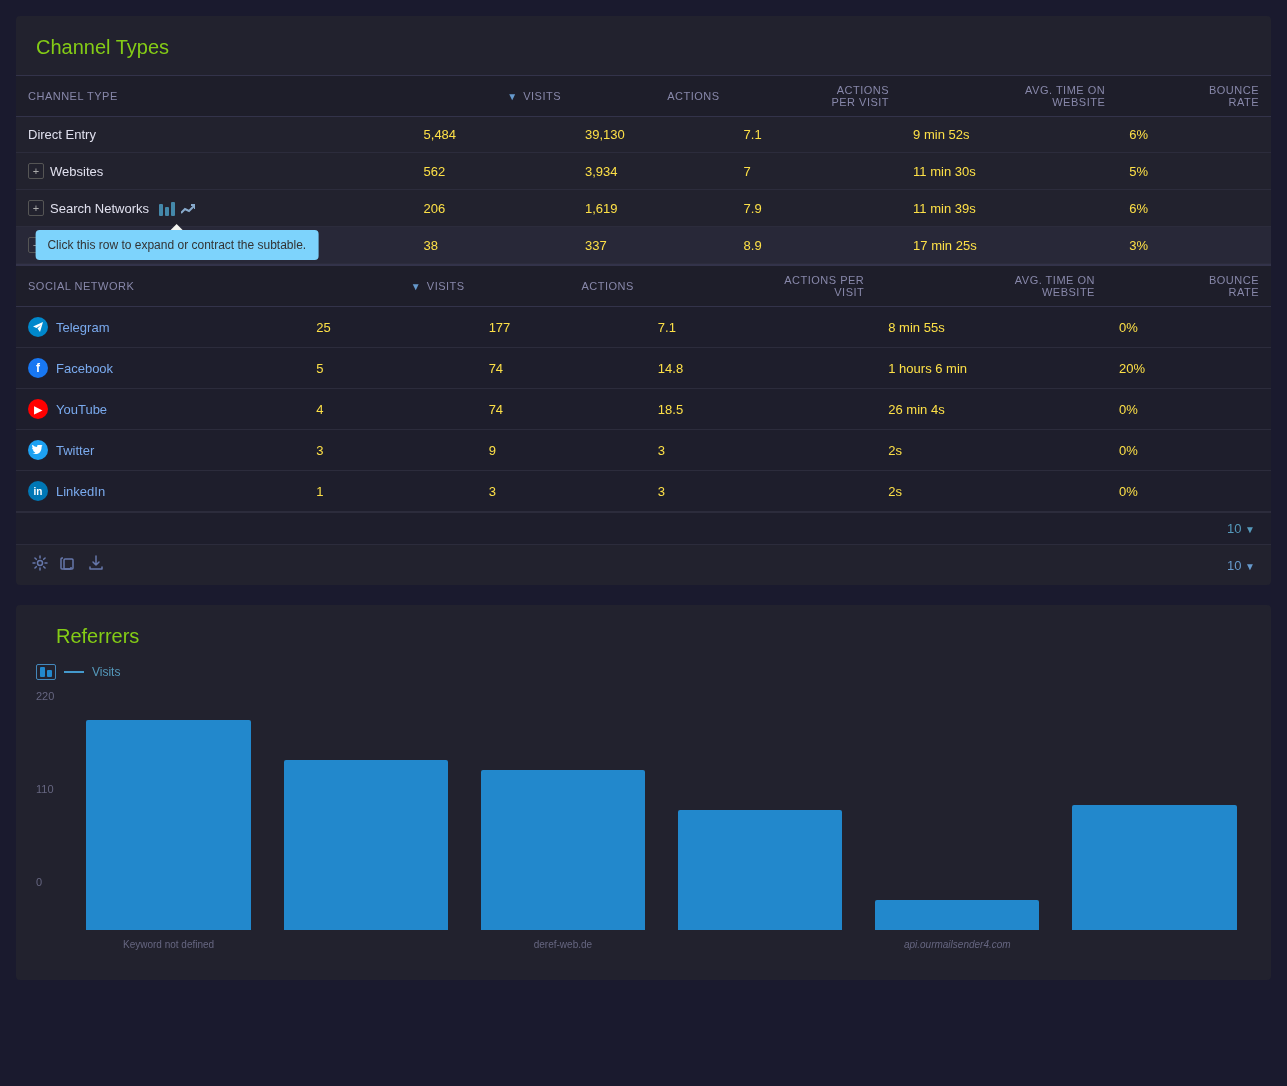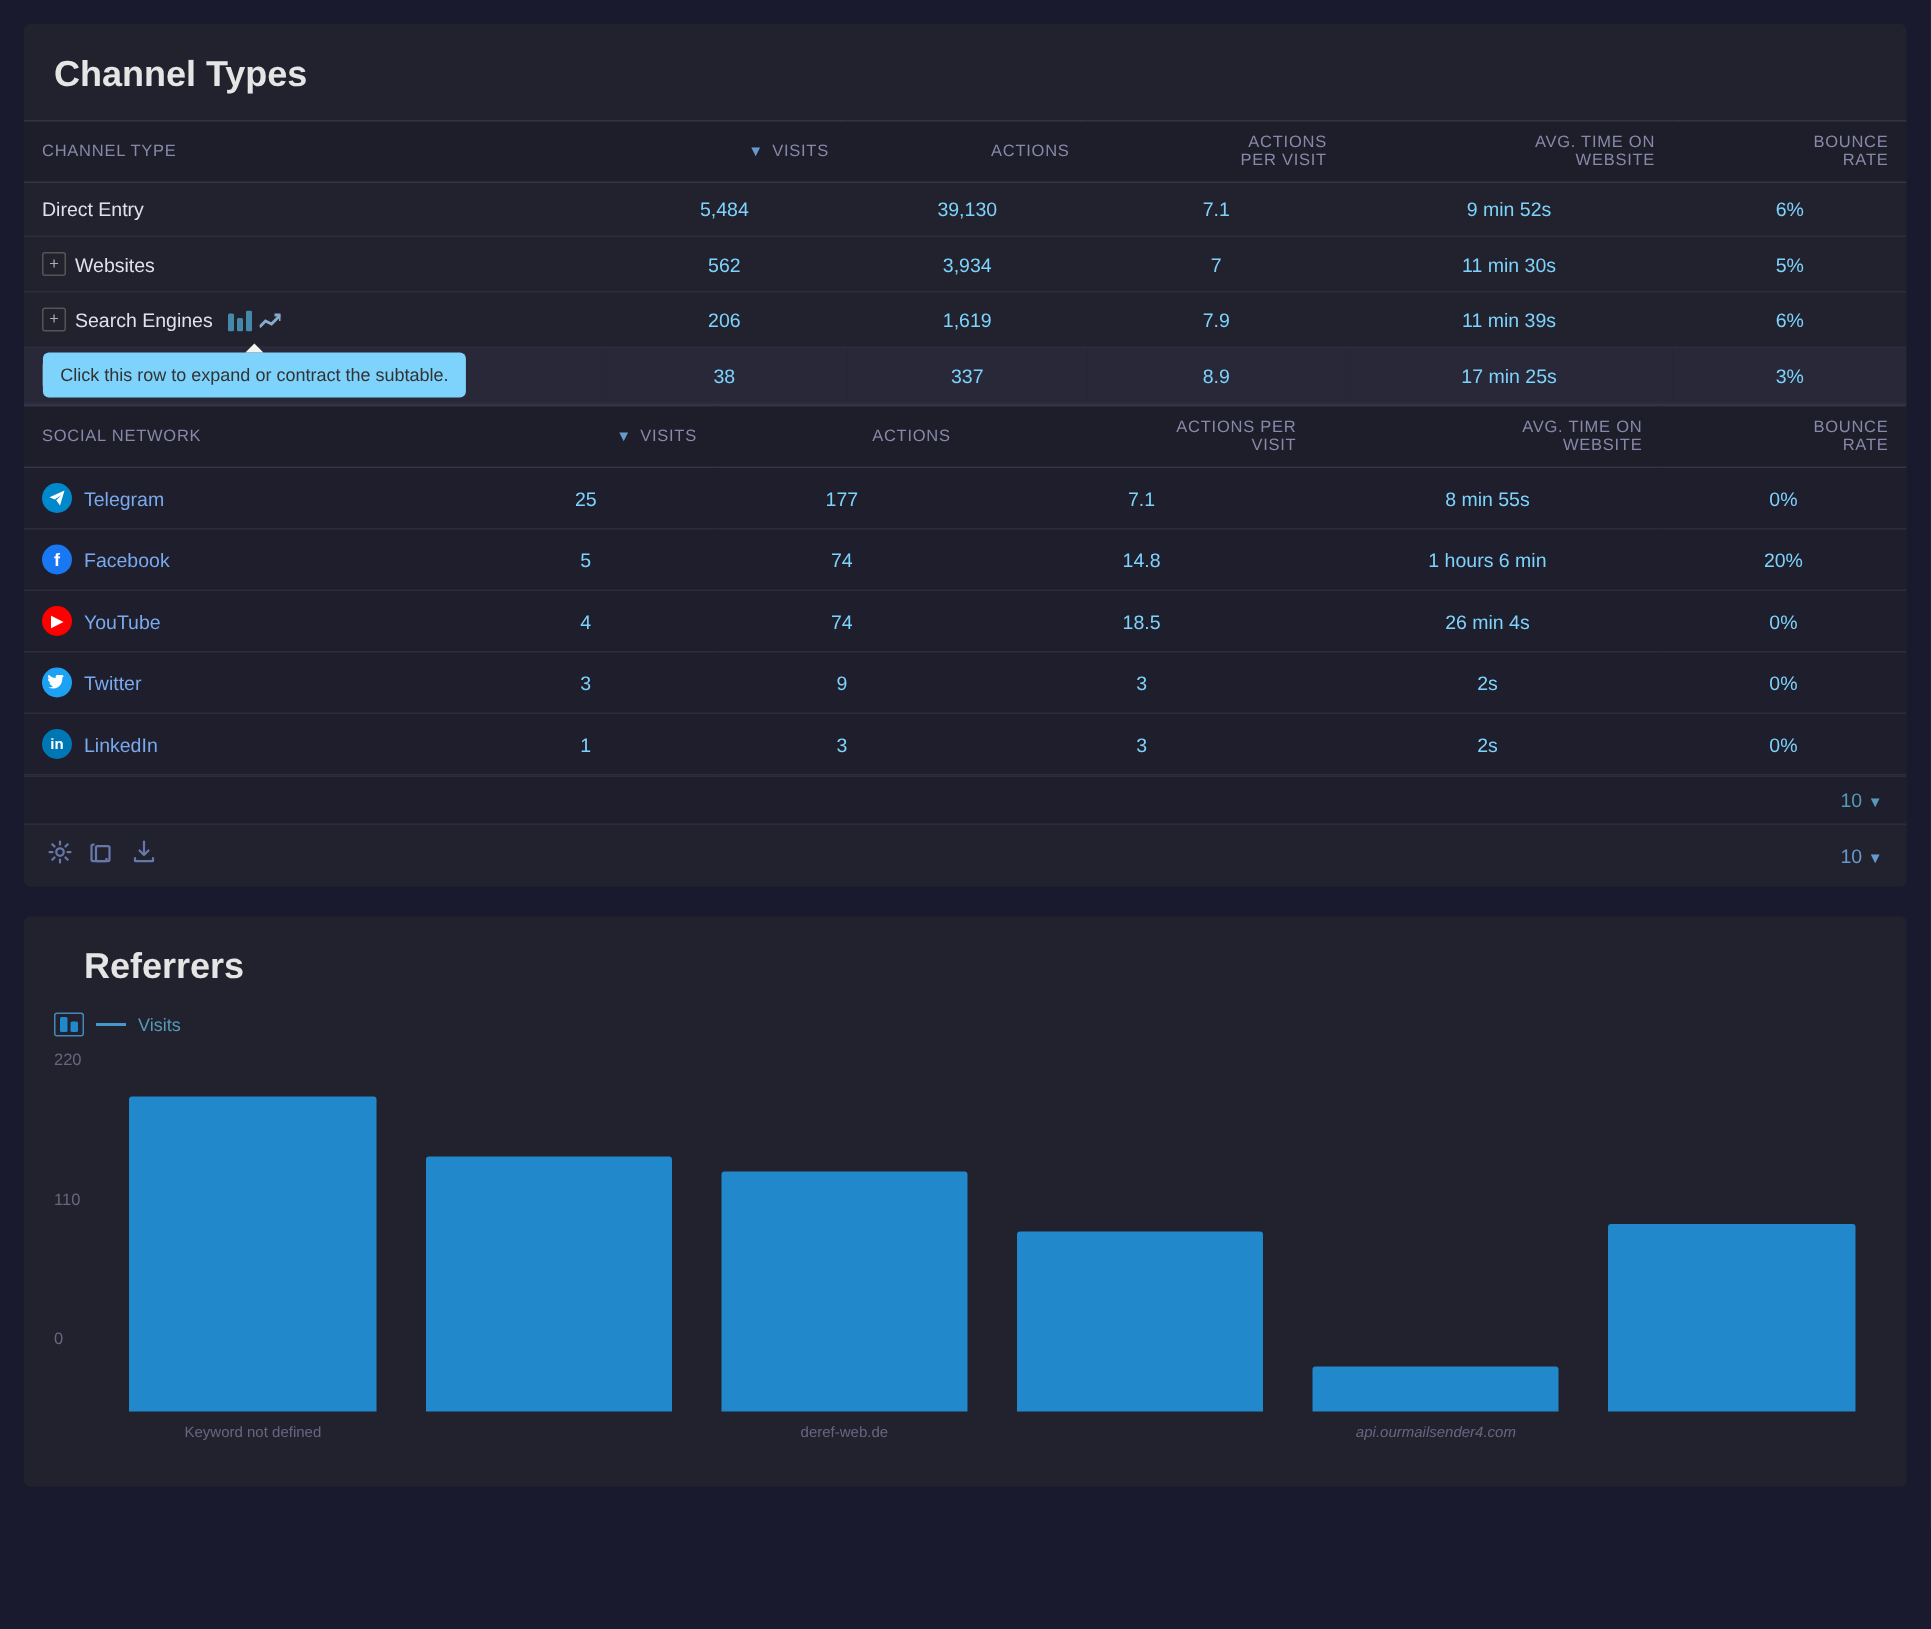--- a/index.html
+++ b/index.html
@@ -14,23 +14,23 @@
 
     .panel {
       background: #22222e;
       border-radius: 4px;
       margin-bottom: 20px;
       padding: 20px 0 0 0;
       overflow: hidden;
     }
 
     .panel-title {
-      color: #e5e5e5;
-      font-size: 24px;
-      font-weight: bold;
+      color: #84cc16;
+      font-size: 20px;
+      font-weight: normal;
       padding: 0 20px 16px 20px;
     }
 
     
     .data-table {
       width: 100%;
       border-collapse: collapse;
     }
 
     .data-table thead tr {
@@ -51,22 +51,22 @@
     .data-table thead th.left {
       text-align: left;
     }
 
     .data-table tbody tr {
       border-bottom: 1px solid #2c2c3c;
     }
 
     .data-table tbody td {
       padding: 10px 12px;
-      text-align: center;
-      color: #7dd3fc;
+      text-align: left;
+      color: #fde047;
     }
     .data-table tbody td.left {
       text-align: left;
       color: #d0d0e0;
     }
 
     .channel-label {
       display: flex;
       align-items: center;
       gap: 6px;
@@ -317,21 +317,21 @@
         <td>3,934</td>
         <td>7</td>
         <td>11 min 30s</td>
         <td>5%</td>
       </tr>
 
       <tr>
         <td class="left">
           <div class="channel-label" style="position:relative;">
             <span class="expand-icon">+</span>
-            <span>Search Engines</span>
+            <span>Search Networks</span>
             <span class="tooltip-wrapper" style="margin-left:4px;">
               
               <svg width="16" height="14" viewBox="0 0 16 14" style="vertical-align:middle;color:#7799bb;">
                 <rect x="0" y="2" width="4" height="12" fill="#4488aa" rx="1"></rect>
                 <rect x="6" y="5" width="4" height="9" fill="#4488aa" rx="1"></rect>
                 <rect x="12" y="0" width="4" height="14" fill="#4488aa" rx="1"></rect>
               </svg>
               <svg width="14" height="12" viewBox="0 0 14 12" style="vertical-align:middle;margin-left:2px;color:#88aacc;">
                 <polyline points="0,10 4,6 8,8 14,2" fill="none" stroke="#88aacc" stroke-width="2"></polyline>
                 <polyline points="10,2 14,2 14,6" fill="none" stroke="#88aacc" stroke-width="2"></polyline>

